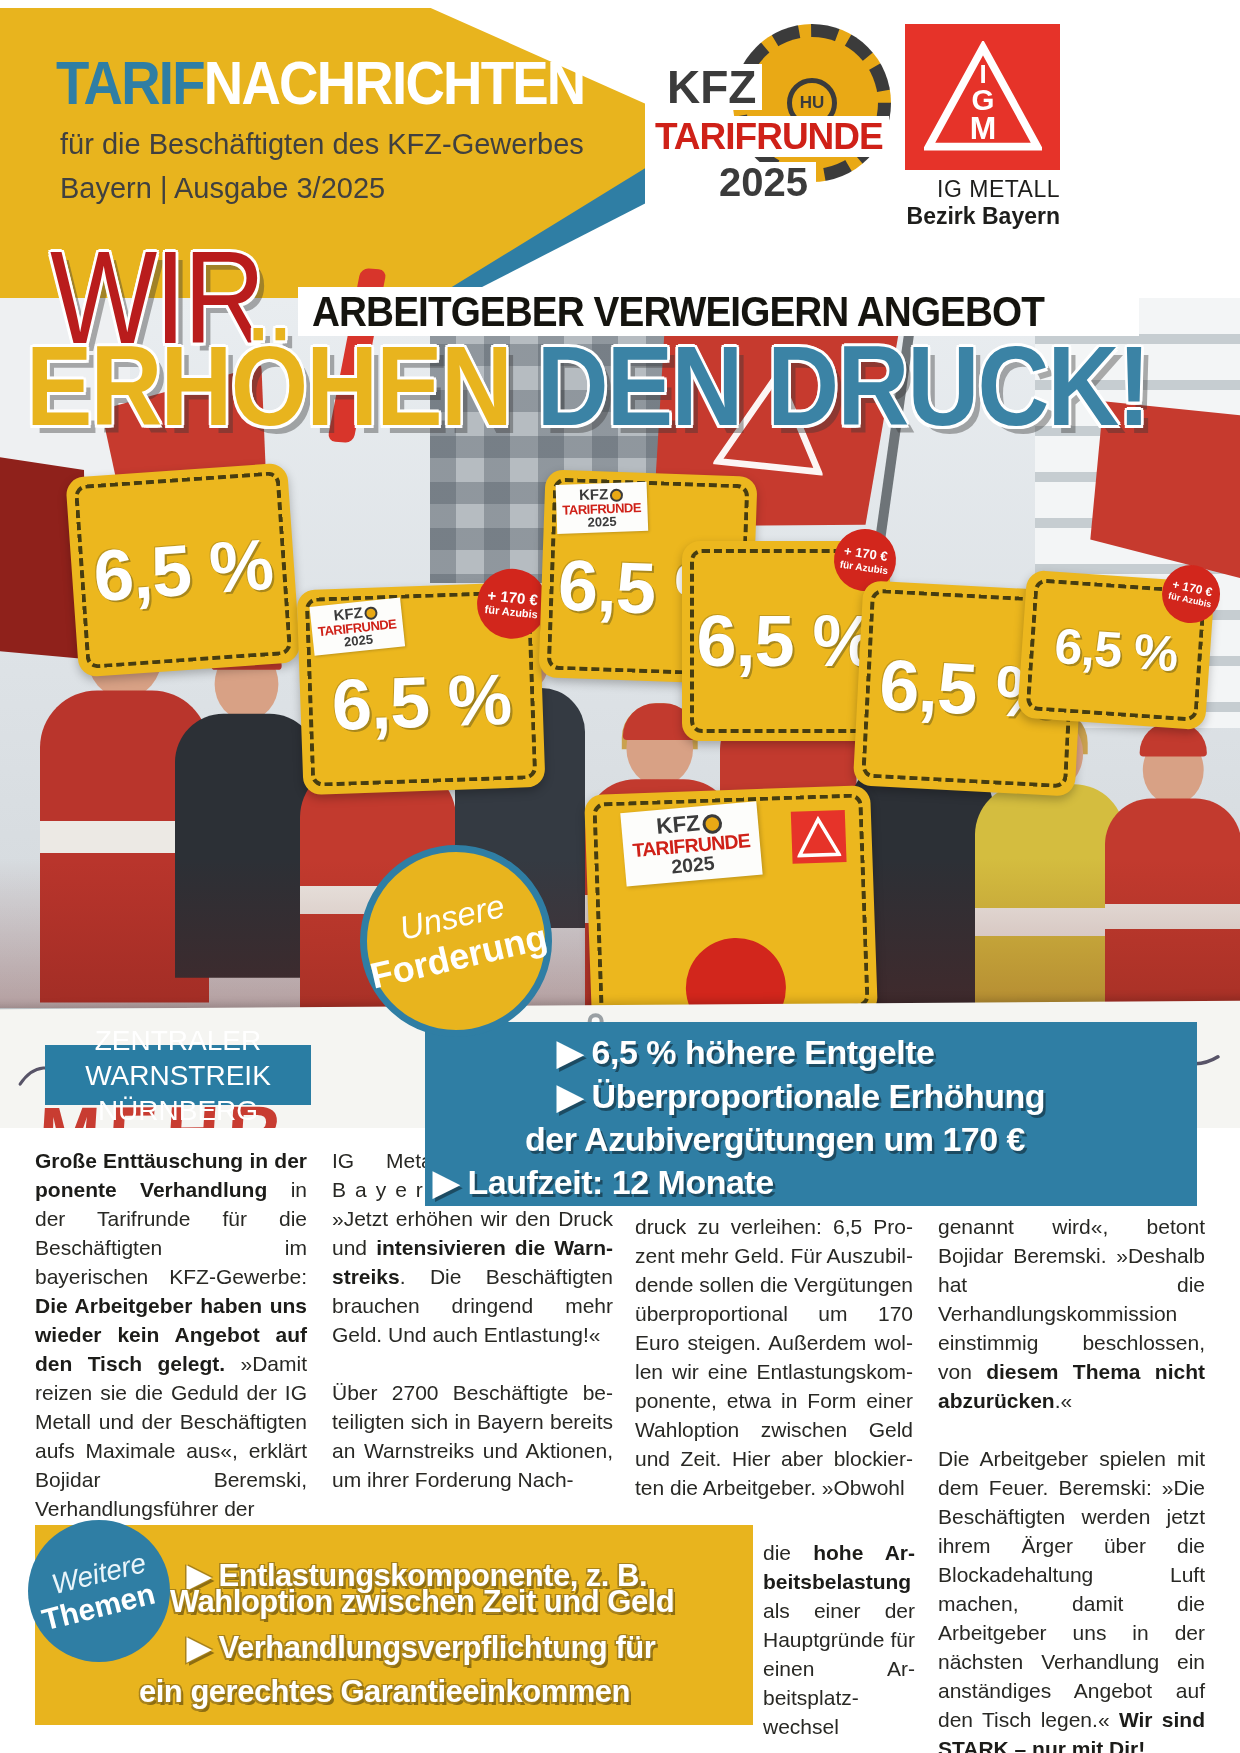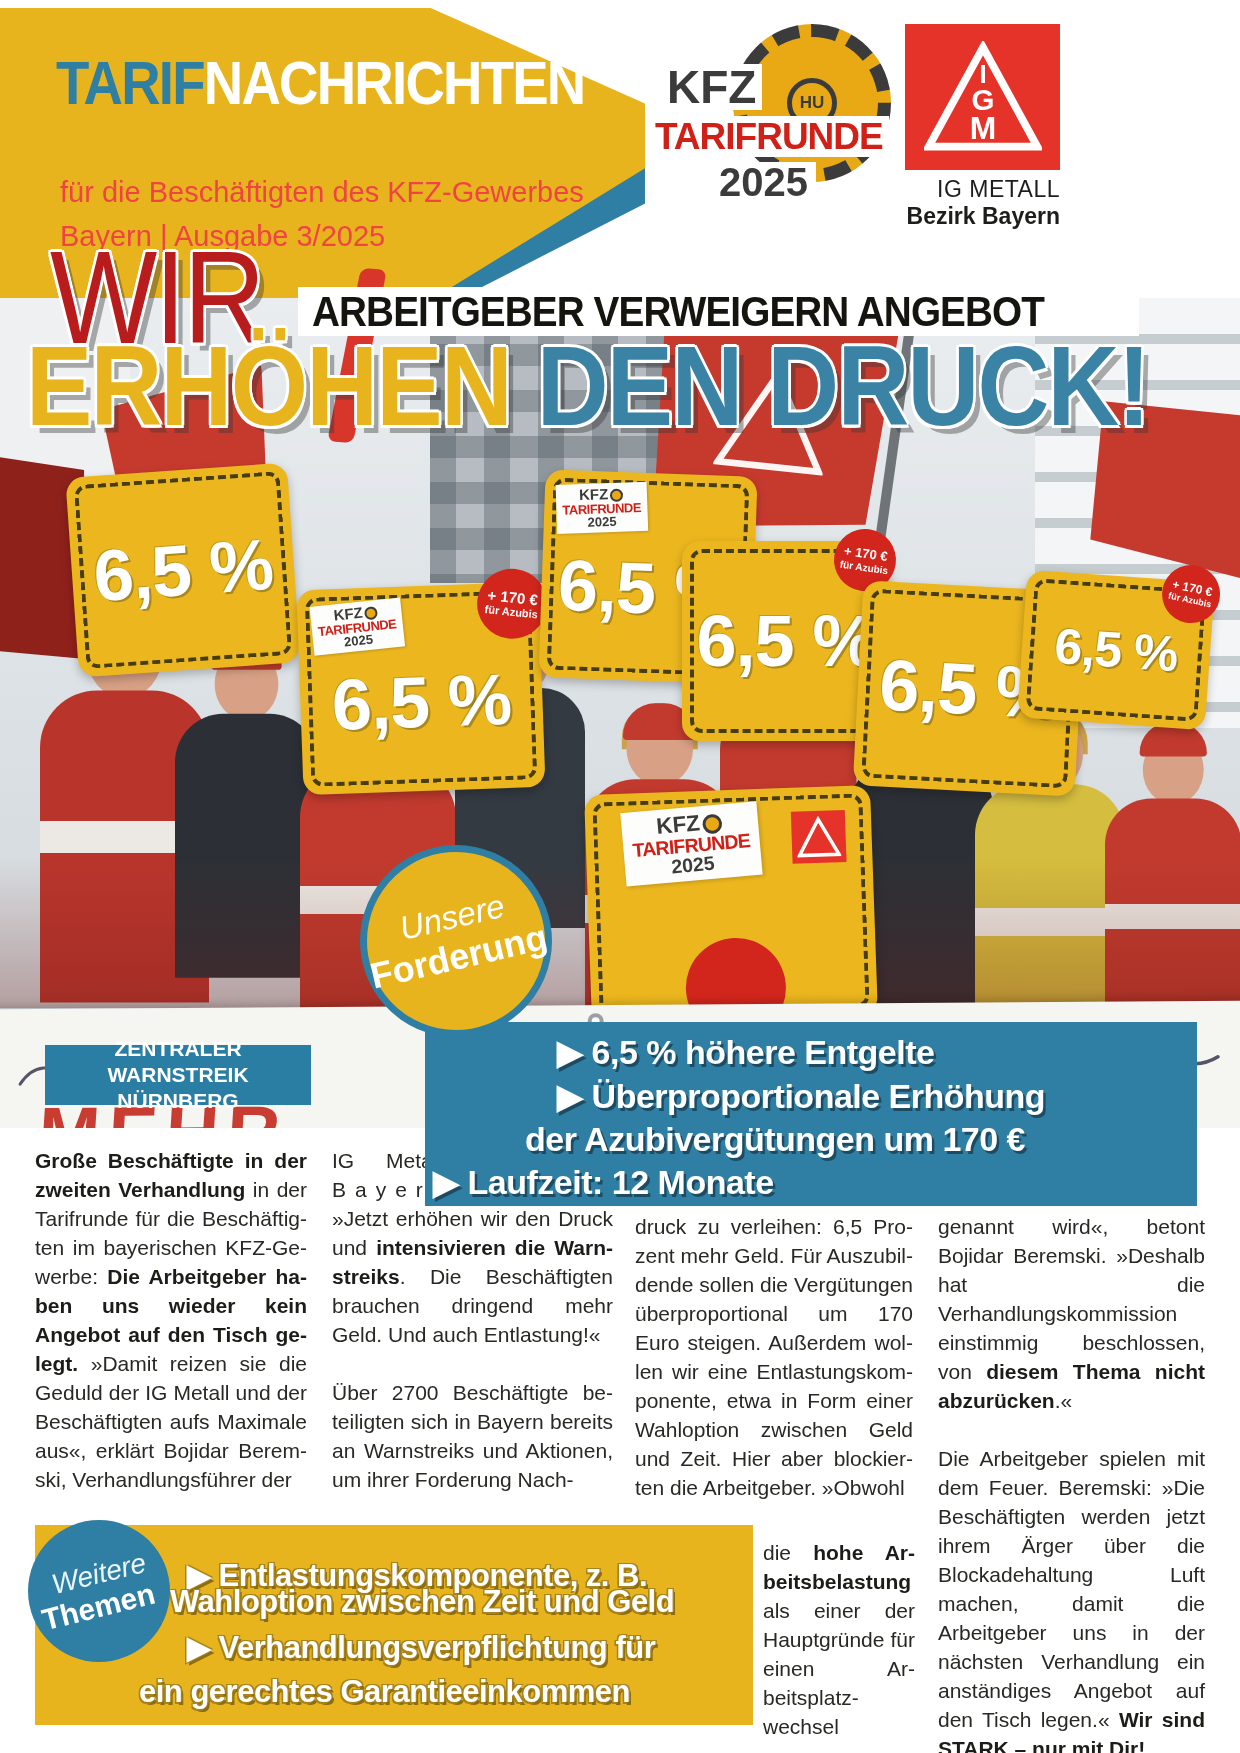--- a/index.html
+++ b/index.html
@@ -11,21 +11,21 @@
   .teal-arrow{position:absolute;left:0;top:40px;width:712px;height:275px;background:#2f7ea4;
     clip-path:polygon(0 0,60% 0,100% 47%,60% 100%,0 100%);}
   .yellow-arrow{position:absolute;left:0;top:8px;width:706px;height:292px;background:#e8b41e;
     clip-path:polygon(0 0,61% 0,100% 42%,61% 100%,0 100%);}
 
   .masthead{position:absolute;left:56px;top:52px;font-size:62px;font-weight:900;letter-spacing:-2px;
     line-height:1;white-space:nowrap;}
   .masthead .scale{display:inline-block;transform:scaleX(.88);transform-origin:0 0;}
   .mh-tarif{color:#2f7ea4;}
   .mh-nach{color:#ffffff;}
-  .subline{position:absolute;left:60px;color:#ef4444;font-size:29px;font-weight:400;margin-top:48px;}
+  .subline{position:absolute;left:60px;color:#404040;font-size:29px;font-weight:400;}
   .sub1{top:128px;}
   .sub2{top:172px;}
 
   
   .kfz-card{position:absolute;left:645px;top:20px;width:258px;height:184px;background:#fff;z-index:5;}
   .hu-badge{position:absolute;right:12px;top:4px;width:158px;height:158px;border-radius:50%;
     border:13px dashed #3b3b3b;background:#e9a915;}
   .hu-core{position:absolute;right:66px;top:58px;width:50px;height:50px;border-radius:50%;
     background:#e9a915;border:5px solid #3b3b3b;color:#3b3b3b;font-weight:900;font-size:17px;
     display:flex;align-items:center;justify-content:center;z-index:2;}
@@ -135,21 +135,21 @@
 
   .demand-box{position:absolute;left:425px;top:1022px;width:772px;height:184px;background:#2f7ea4;z-index:6;}
   .demand-line{position:absolute;color:#fff;font-weight:900;font-size:34px;letter-spacing:-.5px;
     white-space:nowrap;text-shadow:2.5px 2.5px 0 rgba(0,0,0,.40);}
   .dl0{left:132px;top:10px;}
   .dl1{left:132px;top:54px;}
   .dl2{left:100px;top:98px;}
   .dl3{left:8px;top:140px;}
 
   .warn-badge{position:absolute;left:45px;top:1045px;width:266px;height:60px;background:#2a7da3;z-index:6;
-    color:#fff;font-weight:700;font-size:21px;text-transform:uppercase;text-align:center;
+    color:#fff;font-weight:400;font-size:28px;text-transform:uppercase;text-align:center;
     display:flex;flex-direction:column;justify-content:center;line-height:1.25;}
 
   
   .col{position:absolute;font-size:21px;line-height:29px;color:#282824;text-align:justify;z-index:4;}
   .col p{margin:0 0 29px 0;}
   .col b{color:#1c1c19;}
   .col1{left:35px;top:1146px;width:272px;}
   .col2{left:332px;top:1146px;width:281px;}
   .col3{left:635px;top:1212px;width:278px;}
   .col3n{left:763px;top:1538px;width:152px;}
@@ -359,21 +359,21 @@
     <div class="demand-line dl2">der Azubivergütungen um 170 €</div>
     <div class="demand-line dl3">▶ Laufzeit: 12 Monate</div>
   </div>
 
   <div class="warn-badge">
     <div>Zentraler Warnstreik</div>
     <div>Nürnberg</div>
   </div>
 
   <div class="col col1">
-    <p><b>Große Beschäftigte in der zweiten Verhandlung</b><span> in der Tarifrunde für die Beschäftig­ten im bayerischen KFZ-Ge­werbe: </span><b>Die Arbeitgeber ha­ben uns wieder kein Angebot auf den Tisch ge­legt.</b><span> »Damit reizen sie die Geduld der IG Metall und der Beschäftigten aufs Maximale aus«, erklärt Bojidar Berem­ski, Verhandlungsführer der</span></p>
+    <p><b>Große Enttäuschung in der ponente Verhandlung</b><span> in der Tarifrunde für die Beschäftig­ten im bayerischen KFZ-Ge­werbe: </span><b>Die Arbeitgeber ha­ben uns wieder kein Angebot auf den Tisch ge­legt.</b><span> »Damit reizen sie die Geduld der IG Metall und der Beschäftigten aufs Maximale aus«, erklärt Bojidar Berem­ski, Verhandlungsführer der</span></p>
   </div>
 
   <div class="col col2">
     <p class="lead"><span class="ws">IG Metall</span><br><span class="ls">Bayern.</span></p>
     <p><span>»Jetzt erhöhen wir den Druck und </span><b>intensivieren die Warn­streiks</b><span>. Die Beschäftigten brauchen dringend mehr Geld. Und auch Entlastung!«</span></p>
     <p><span>Über 2700 Beschäftigte be­teiligten sich in Bayern bereits an Warnstreiks und Aktionen, um ihrer Forderung Nach-</span></p>
   </div>
 
   <div class="col col3">
     <p><span>druck zu verleihen: 6,5 Pro­zent mehr Geld. Für Auszubil­dende sollen die Vergütun­gen überproportional um 170 Euro steigen. Außerdem wol­len wir eine Entlastungskom­ponente, etwa in Form einer Wahloption zwischen Geld und Zeit. Hier aber blockier­ten die Arbeitgeber. »Obwohl</span></p>

